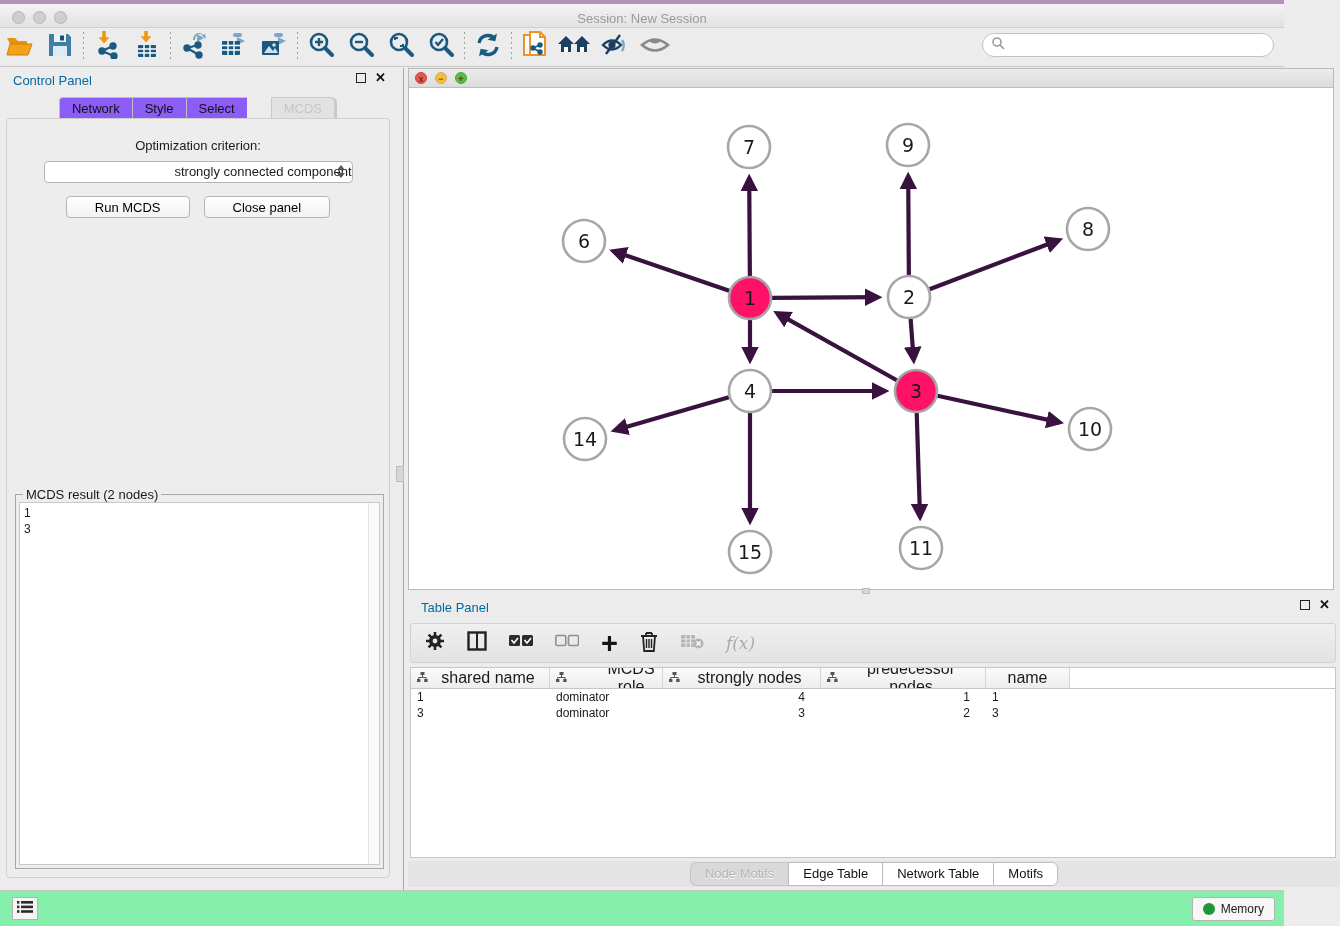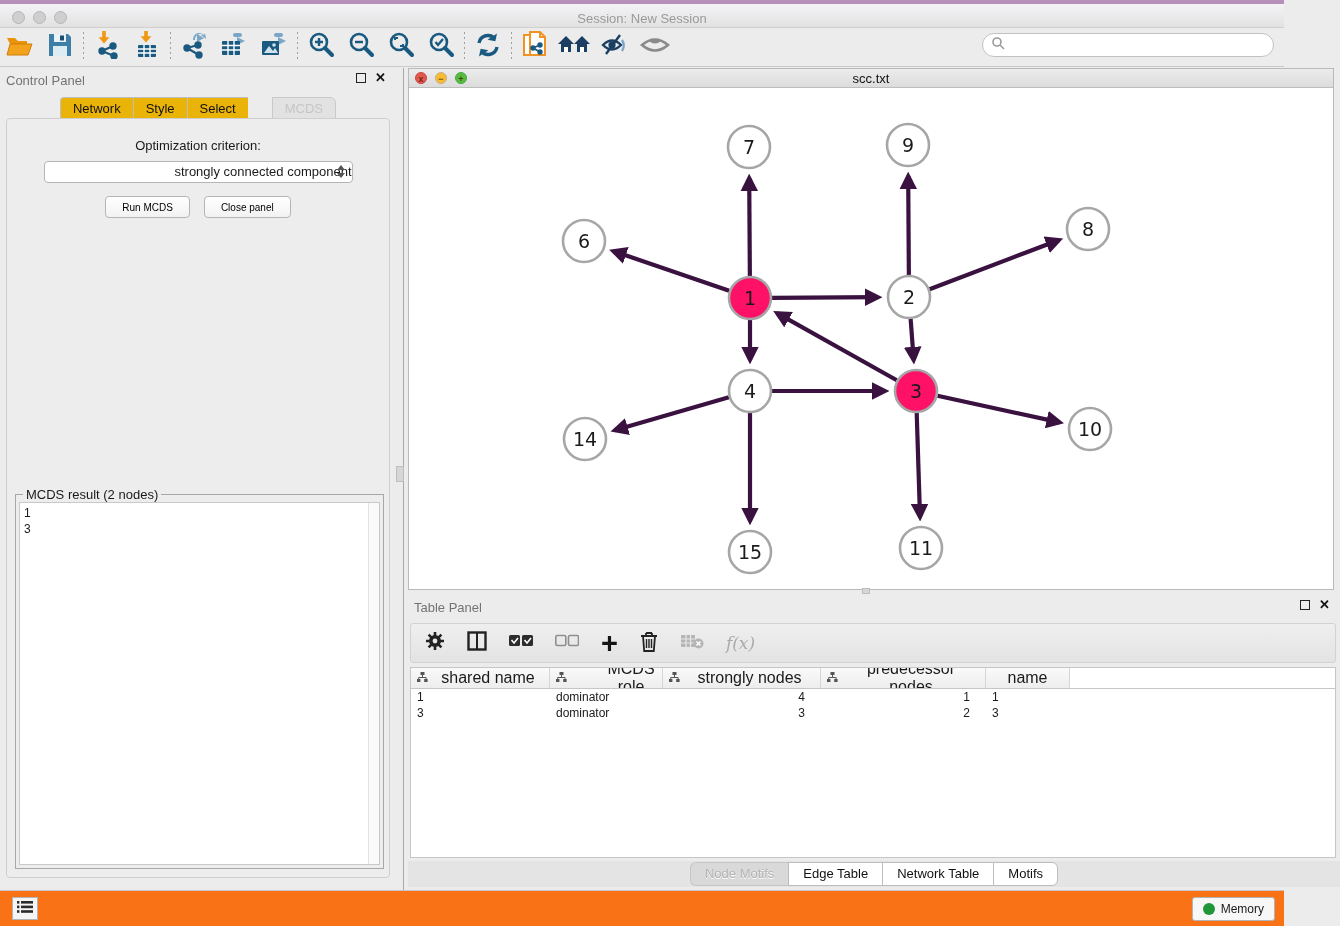--- a/index.html
+++ b/index.html
@@ -23,43 +23,43 @@
   .tb-sep { width:1px; height:30px; margin:0 3px;
     background-image:linear-gradient(#9e9e9e 40%, rgba(0,0,0,0) 0%);
     background-size:1px 5px; background-repeat:repeat-y; }
   .searchbox { position:absolute; right:10px; top:5px; width:292px; height:24px;
     background:#fff; border:1px solid #c2c2c2; border-radius:12px; display:flex; align-items:center; padding-left:8px; }
   .searchbox input { border:none; outline:none; flex:1; font-size:12px; background:transparent; }
 
   
   .control-panel { position:absolute; left:0; top:68px; width:396px; height:822px; background:#ececec; }
   .panel-head { position:relative; height:26px; }
-  .panel-head .ph-title { position:absolute; left:6px; top:5px; font-size:13px; color:#737373; }
+  .panel-head .ph-title { position:absolute; left:13px; top:5px; font-size:13px; color:#0369a1; }
   .ph-icons { position:absolute; right:10px; top:5px; display:flex; gap:9px; align-items:center; }
   .float-box { width:10px; height:10px; border:1.5px solid #222; }
   .close-x { font-size:13px; font-weight:bold; color:#111; line-height:10px; }
   .cp-tabs { position:absolute; left:0; top:29px; width:100%; display:flex; justify-content:center; }
-  .cp-tab { font-size:13px; padding:3px 12px 4px; background:#eab308; border:1px solid #bfbfbf;
+  .cp-tab { font-size:13px; padding:3px 12px 4px; background:#8b5cf6; border:1px solid #bfbfbf;
     border-right:none; color:#111; }
   .cp-tab:first-child { border-radius:4px 0 0 0; }
-  .cp-tab.last { border-right:1px solid #be185d; border-radius:0 6px 0 0;margin-left:24px; }
+  .cp-tab.last { border-right:3px solid #be185d; border-radius:0 6px 0 0;margin-left:24px; }
   .cp-tab.sel-disabled { background:#e2e2e2; color:#c6c6c6; border-color:#c9c9c9; }
   .cp-body { position:absolute; left:6px; top:50px; width:384px; height:760px;
     background:#ededed; border:1px solid #cfcfcf; border-radius:4px; }
   .opt-label { text-align:center; margin-top:19px; font-size:13px; }
   .dropdown { position:relative; margin:8px auto 0; width:309px; height:22px; background:#fff;
     border:1px solid #b5b5b5; border-radius:4px; font-size:13px; line-height:20px; padding-left:10px;text-align:right; }
   .dd-stepper { position:absolute; right:6px; top:3px; width:9px; height:16px; }
   .dd-stepper .up { width:0; height:0; border-left:4px solid transparent; border-right:4px solid transparent;
     border-bottom:5px solid #555; margin-bottom:3px; }
   .dd-stepper .down { width:0; height:0; border-left:4px solid transparent; border-right:4px solid transparent;
     border-top:5px solid #555; }
   .cp-buttons { display:flex; justify-content:center; gap:14px; margin-top:13px; }
   .btn { background:linear-gradient(#ffffff,#f2f2f2); border:1px solid #b5b5b5; border-radius:4px;
-    font-size:10px; padding:2px 16px; height:22px; }
+    font-size:13px; padding:2px 28px; height:22px; }
   .groupbox { position:absolute; left:8px; top:375px; width:369px; height:375px;
     border:1px solid #a8a8a8; }
   .groupbox .gb-label { position:absolute; left:7px; top:-8px; background:#ededed; padding:0 3px; font-size:13px; }
   .gb-text { position:absolute; left:3px; top:7px; right:3px; bottom:3px; background:#fff;
     border:1px solid #c9c9c9; font-size:12px; padding:2px 4px; line-height:16px; white-space:pre; overflow:hidden; }
   .gb-scroll { position:absolute; right:4px; top:8px; bottom:4px; width:11px; background:#fafafa; border-left:1px solid #e3e3e3; }
 
   
   .v-splitter { position:absolute; left:403px; top:68px; width:1px; height:822px; background:#a9a9a9; }
   .v-handle { position:absolute; left:396px; top:466px; width:8px; height:16px; background:#d6d6d6; border:1px solid #bdbdbd; }
@@ -94,21 +94,21 @@
   .tp-tabs-strip { position:absolute; left:0px; bottom:3px; width:100%; height:26px; background:#e4e4e4;
     display:flex; justify-content:center; align-items:center; }
   .tp-tab { font-size:13px; padding:3px 14px 4px; background:#fff; border:1px solid #bdbdbd; border-right:none; color:#111; }
   .tp-tab:first-child { border-radius:6px 0 0 6px; }
   .tp-tab.last { border-right:1px solid #bdbdbd; border-radius:0 6px 6px 0; }
   .tp-tab.sel-disabled { background:#d9d9d9; color:#b3b3b3; border-color:#c6c6c6;
     text-shadow:0 1px 0 #fff; }
   .fx-label { font-family:"DejaVu Serif", serif; font-style:italic; font-size:17px; color:#aaa; }
 
   
-  .statusbar { position:absolute; left:0; bottom:0; width:100%; height:36px; background:#f97316;
+  .statusbar { position:absolute; left:0; bottom:0; width:100%; height:36px; background:#86efac;
     border-top:1px solid #c6c6c6;padding-left:47px; }
   .sb-left-btn { position:absolute; left:12px; top:6px; width:26px; height:23px; background:#f5f5f5;
     border:1px solid #b3b3b3; display:flex; align-items:center; justify-content:center; }
   .memory-btn { position:absolute; right:9px; top:6px; height:24px; background:#f7f7f7;
     border:1px solid #b3b3b3; border-radius:3px; display:flex; align-items:center; gap:6px; padding:0 10px; font-size:12px; }
   .mem-dot { width:12px; height:12px; border-radius:50%; background:#1f9638; }
 
   svg text { font-family:"DejaVu Sans", sans-serif; }
 </style>
 </head>
@@ -353,21 +353,20 @@
   <div class="v-splitter"></div>
   <div class="v-handle"></div>
 
   <div class="net-window">
     <div class="net-titlebar">
       <div class="nt-lights">
         <div class="nt-light nt-red">x</div>
         <div class="nt-light nt-yellow">−</div>
         <div class="nt-light nt-green">+</div>
       </div>
-      <div class="nt-title">scc.txt</div>
     </div>
     <div class="net-canvas">
       <svg id="graph-svg" width="924" height="501" viewBox="0 0 924 501">
           <defs>
             <marker id="arrow" viewBox="0 0 12 12" refX="9" refY="6" markerWidth="4.2" markerHeight="4.2" orient="auto-start-reverse">
               <path d="M0 0 L12 6 L0 12 z" fill="#3a1240"></path>
             </marker>
           </defs>
           <line x1="340.85430783059013" y1="188.00048241911261" x2="340.20529351144114" y2="89.99932022761402" stroke="#3a1240" stroke-width="4.2" marker-end="url(#arrow)"></line>
           <line x1="320.1924875913935" y1="202.85525176330984" x2="204.31967657576368" y2="163.06759978806343" stroke="#3a1240" stroke-width="4.2" marker-end="url(#arrow)"></line>

